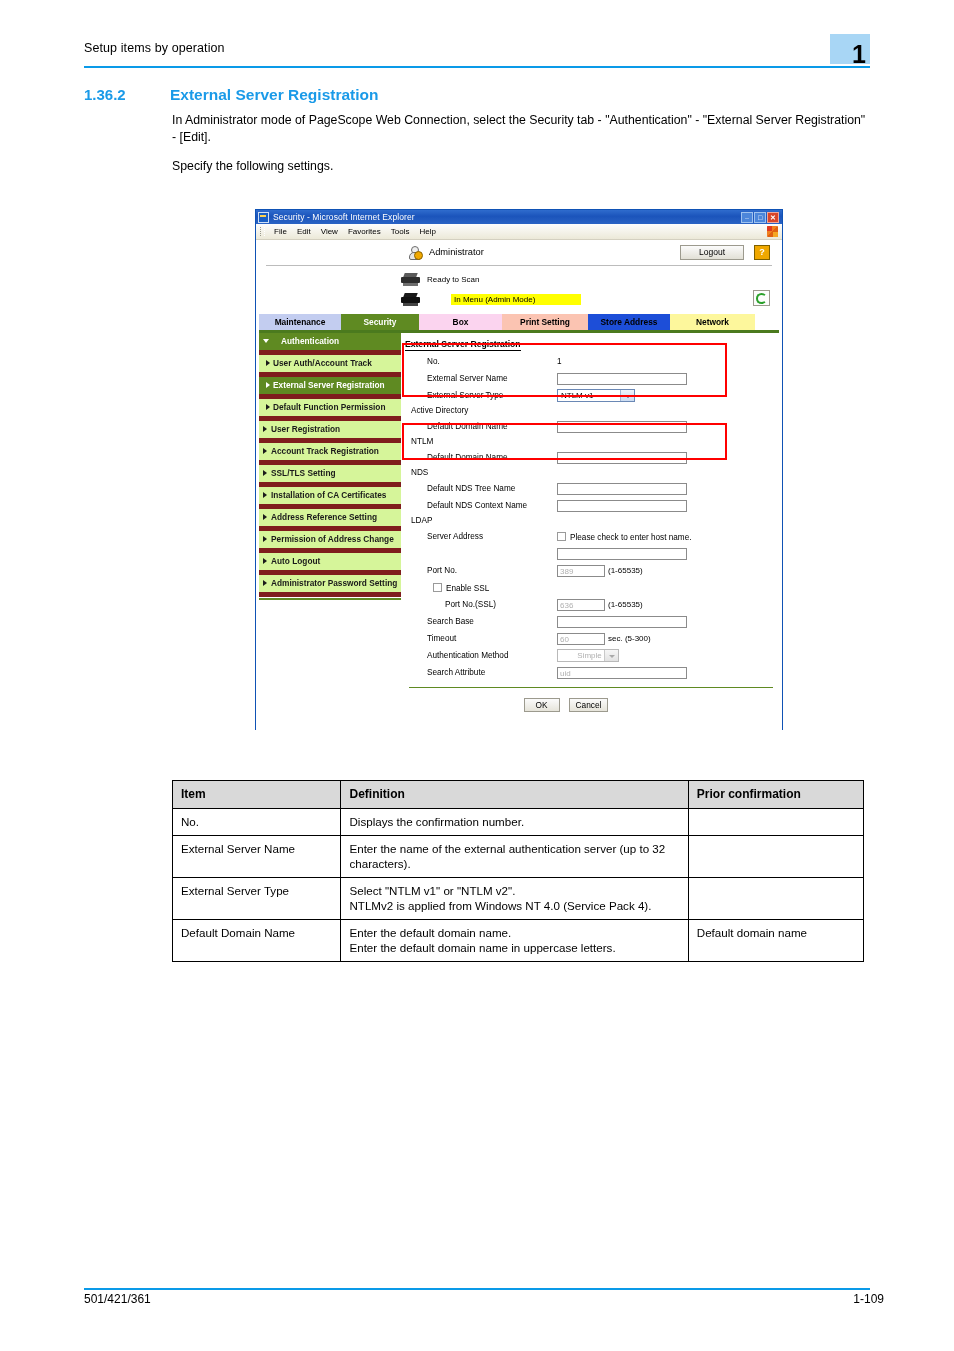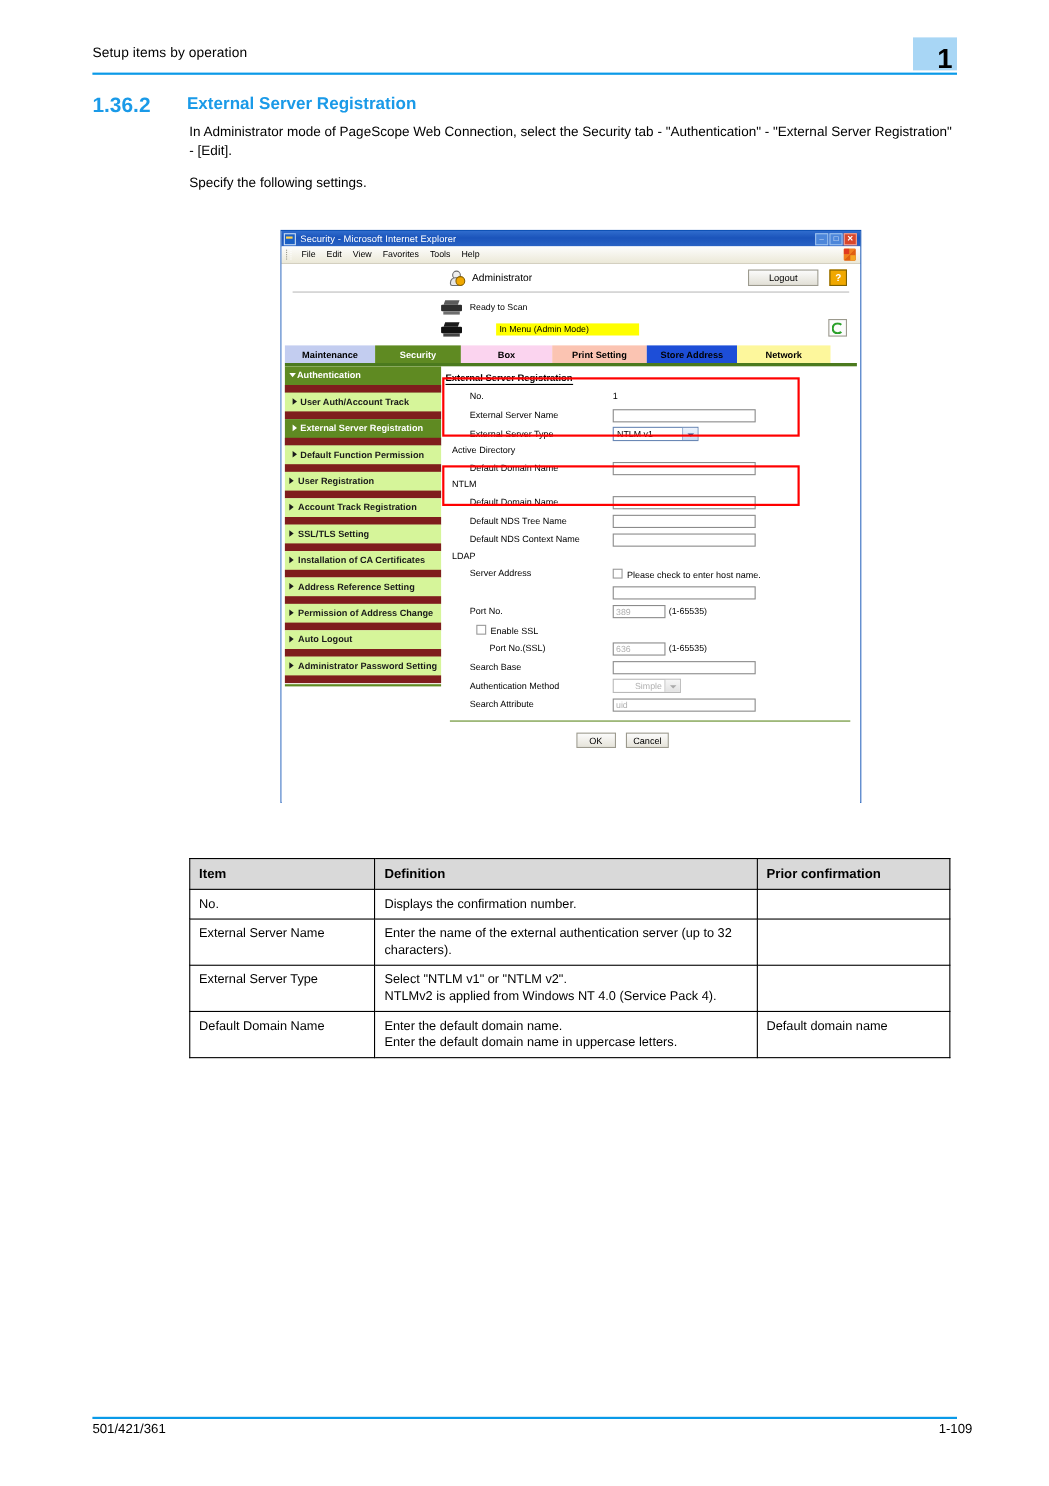--- a/index.html
+++ b/index.html
@@ -56,21 +56,21 @@
     width: 786px;
     height: 2px;
     background: #0a9ae8;
   }
 
   
   .section-num {
     position: absolute;
     left: 84px;
     top: 86px;
-    font-size: 19px;
+    font-size: 15px;
     font-weight: bold;
     color: #1a9ae8;
   }
   .section-title {
     position: absolute;
     left: 170px;
     top: 86px;
     font-size: 15.5px;
     font-weight: bold;
     color: #1a9ae8;
@@ -352,23 +352,23 @@
     align-items: flex-start;
   }
   .sidebar {
     width: 142px;
     flex: 0 0 auto;
     background: #ffffff;
   }
   .nav-item {
     font-size: 8.3px;
     font-weight: bold;
-    padding: 3px 3px 3px 2px;
-    box-sizing: border-box;
-    border-bottom: 7px solid #7f1d1d;
+    padding: 3px 3px 3px 13px;
+    box-sizing: border-box;
+    border-bottom: 5px solid #7f1d1d;
     line-height: 11px;
     position: relative;
   }
   .nav-item.header { background: #5f8a22; color:#fff; }
   .nav-item.lite { background: #d6f59a; color:#1a1a1a; padding-left: 14px; }
   .nav-item.dark { background: #5f8a22; color:#ffffff; padding-left: 14px; }
   .nav-item.top { background: #d6f59a; color:#1a1a1a; padding-left: 12px; }
   .nav-arrow {
     position: absolute;
     left: 5px; top: 5px;
@@ -724,20 +724,21 @@
             <div class="txtbox"></div>
           </div>
 
           <div class="sec-label">NTLM</div>
 
           <div class="frow">
             <div class="flabel i2">Default Domain Name</div>
             <div class="txtbox"></div>
           </div>
 
+          <div class="sec-label">NDS</div>
 
           <div class="frow">
             <div class="flabel i2">Default NDS Tree Name</div>
             <div class="txtbox"></div>
           </div>
 
           <div class="frow">
             <div class="flabel i2">Default NDS Context Name</div>
             <div class="txtbox"></div>
           </div>
@@ -772,20 +773,25 @@
             <div class="flabel" style="padding-left:40px;box-sizing:border-box;">Port No.(SSL)</div>
             <div class="txtbox sm dis">636</div>
             <div class="hint">(1-65535)</div>
           </div>
 
           <div class="frow">
             <div class="flabel i2">Search Base</div>
             <div class="txtbox"></div>
           </div>
 
+          <div class="frow">
+            <div class="flabel i2">Timeout</div>
+            <div class="txtbox sm dis">60</div>
+            <div class="hint">sec. (5-300)</div>
+          </div>
 
           <div class="frow">
             <div class="flabel i2">Authentication Method</div>
             <div class="selbox dis" style="width:62px;">
               <span>Simple</span>
               <span class="arrow"></span>
             </div>
           </div>
 
           <div class="frow">

